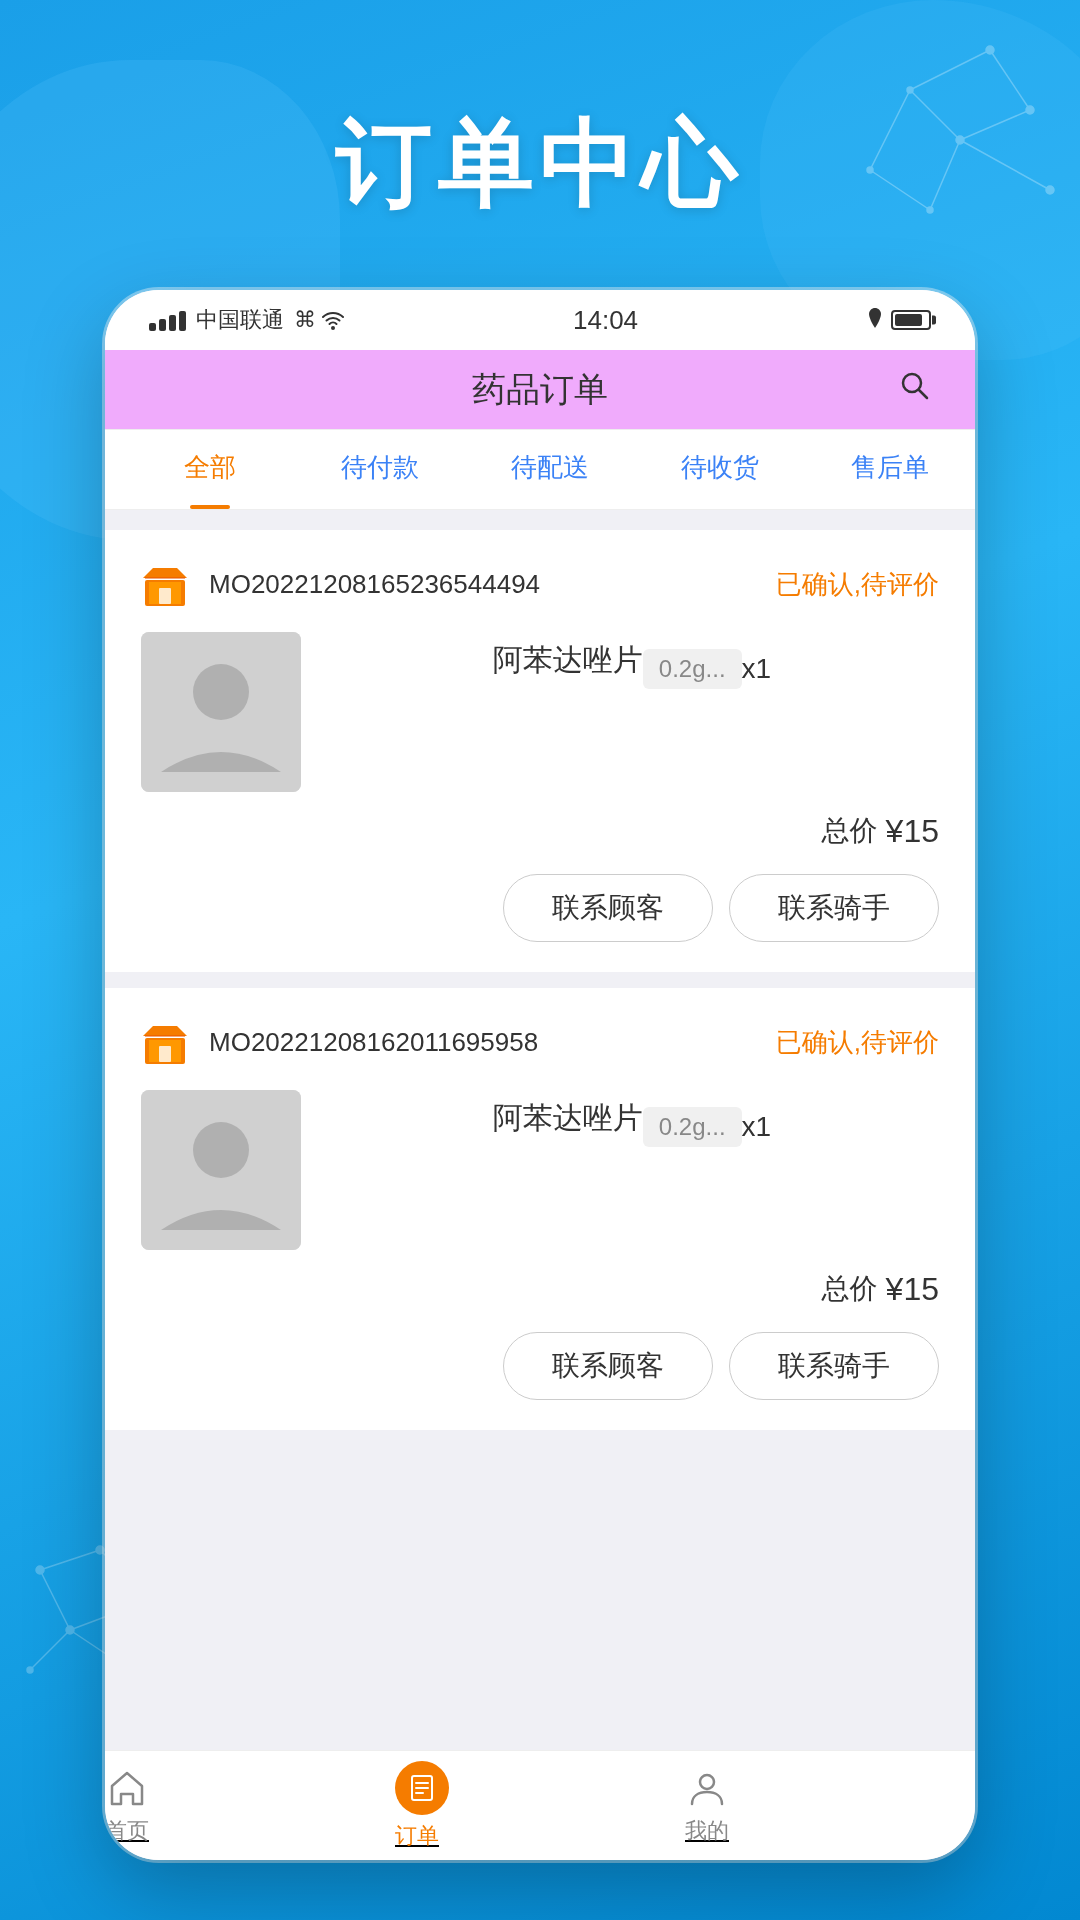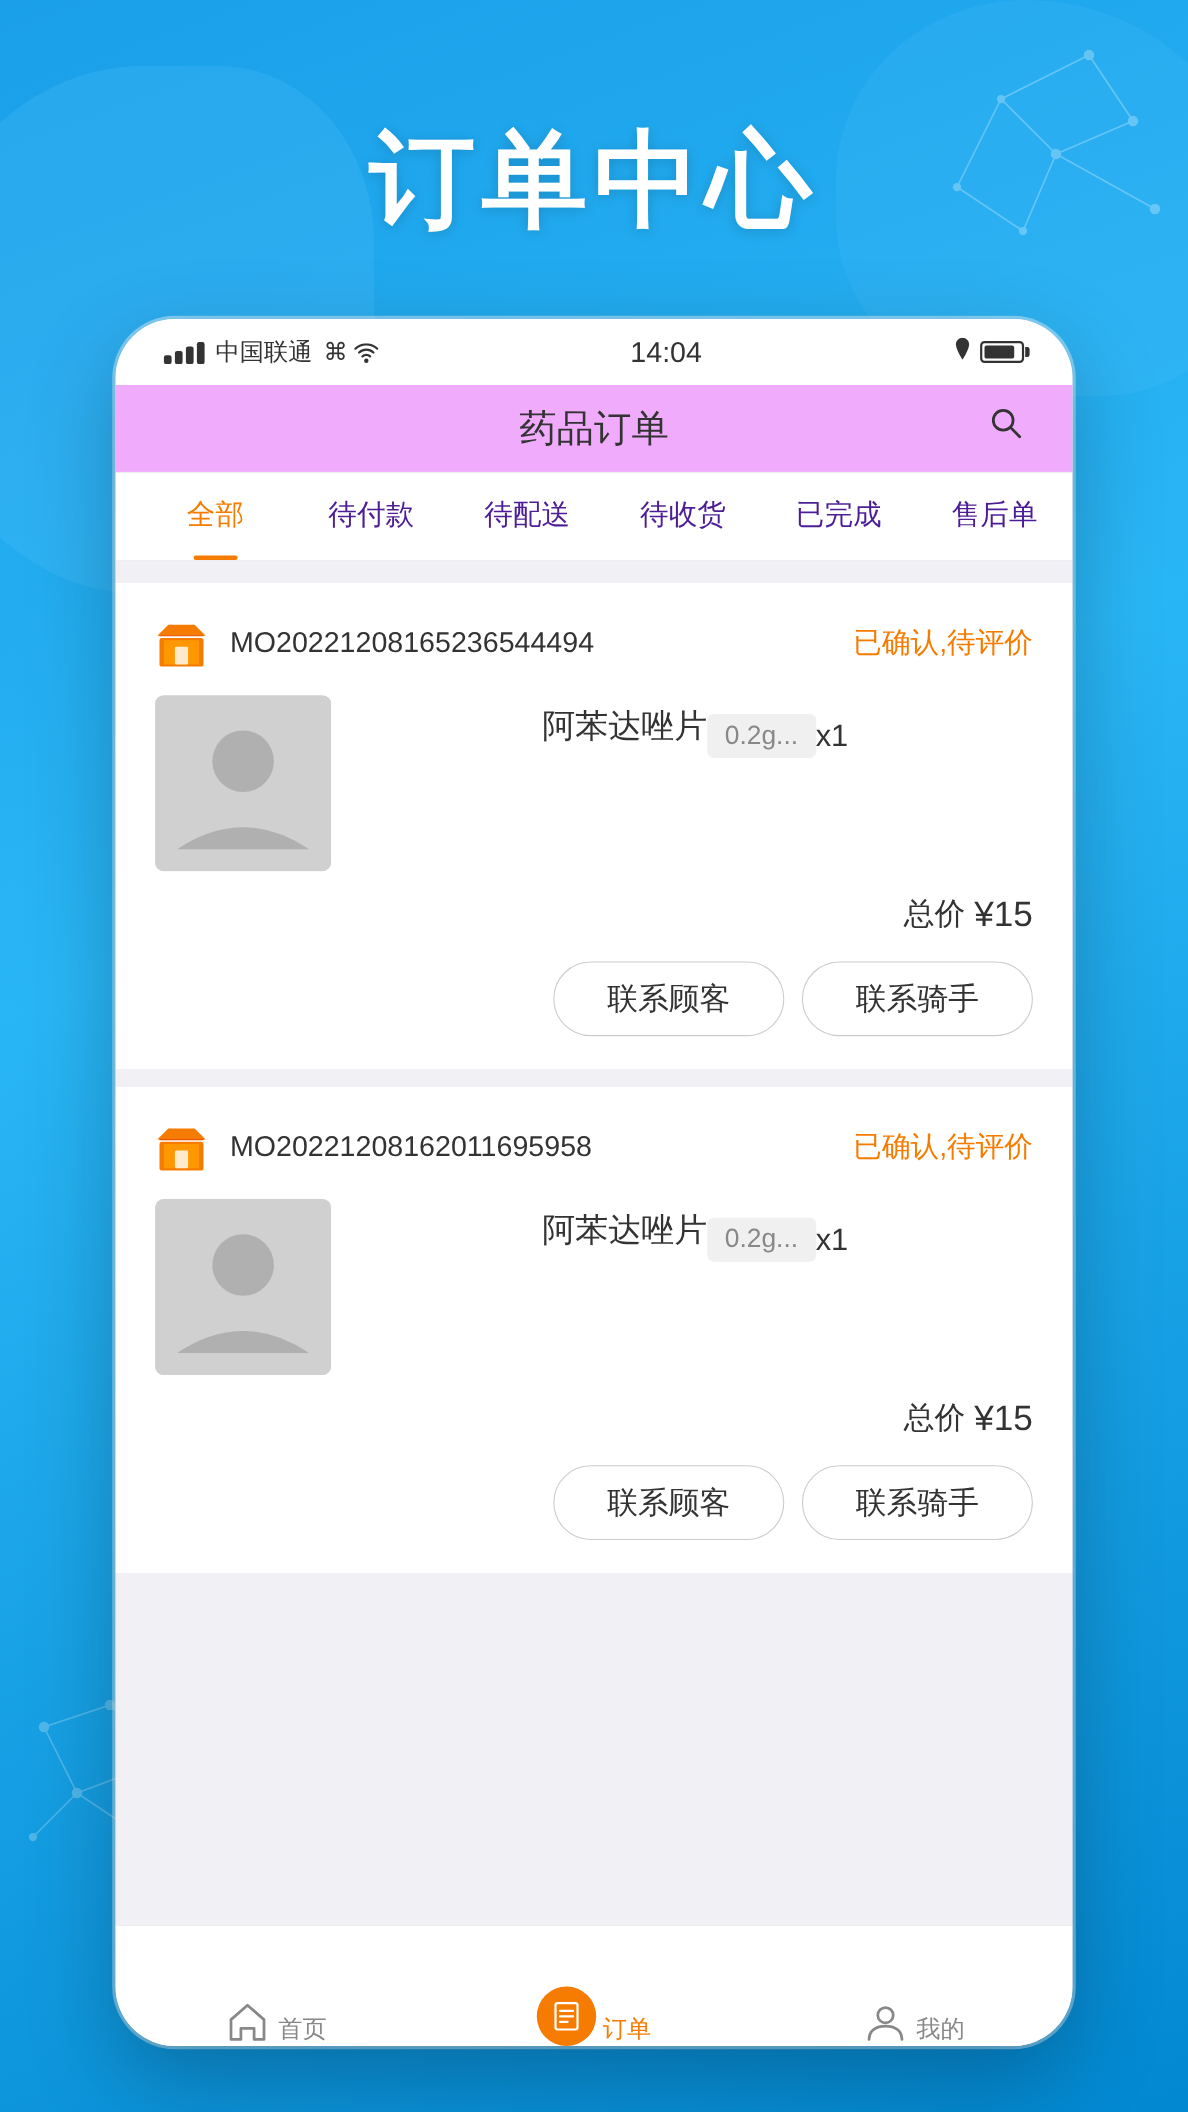--- a/index.html
+++ b/index.html
@@ -185,21 +185,21 @@
       flex-shrink: 0;
       padding-left: 20px;
     }
     .tab-item {
       flex: 1;
       display: flex;
       flex-direction: column;
       align-items: center;
       justify-content: center;
       font-size: 26px;
-      color: #4c1d95;
+      color: #3b82f6;
       cursor: pointer;
       position: relative;
       padding-bottom: 4px;
     }
     .tab-item.active {
       color: #f57c00;
     }
     .tab-item.active::after {
       content: '';
       position: absolute;
@@ -328,25 +328,26 @@
       background: #fff;
       height: 110px;
       display: flex;
       align-items: stretch;
       border-top: 1px solid #eee;
       flex-shrink: 0;
     }
     .nav-item {
       flex: 1;
       display: flex;
-      flex-direction: row;
-      align-items: flex-end;
+      flex-direction: column;
+      align-items: flex-start;
       justify-content: center;
       gap: 6px;
       cursor: pointer;
+      text-decoration: underline;
     }
     .nav-item.active .nav-label {
       color: #f57c00;
     }
     .nav-icon {
       width: 44px;
       height: 44px;
       display: flex;
       align-items: center;
       justify-content: center;
@@ -459,23 +460,20 @@
     <div class="tab-item">
       <span>待付款</span>
     </div>
     <div class="tab-item">
       <span>待配送</span>
     </div>
     <div class="tab-item">
       <span>待收货</span>
     </div>
     <div class="tab-item">
-      <span>已完成</span>
-    </div>
-    <div class="tab-item">
       <span>售后单</span>
     </div>
   </div>
 
   <div class="content-area">
 
     <div class="order-card">
       <div class="order-header">
         <div class="order-shop-icon">
           <svg viewBox="0 0 48 48" width="48" height="48">

